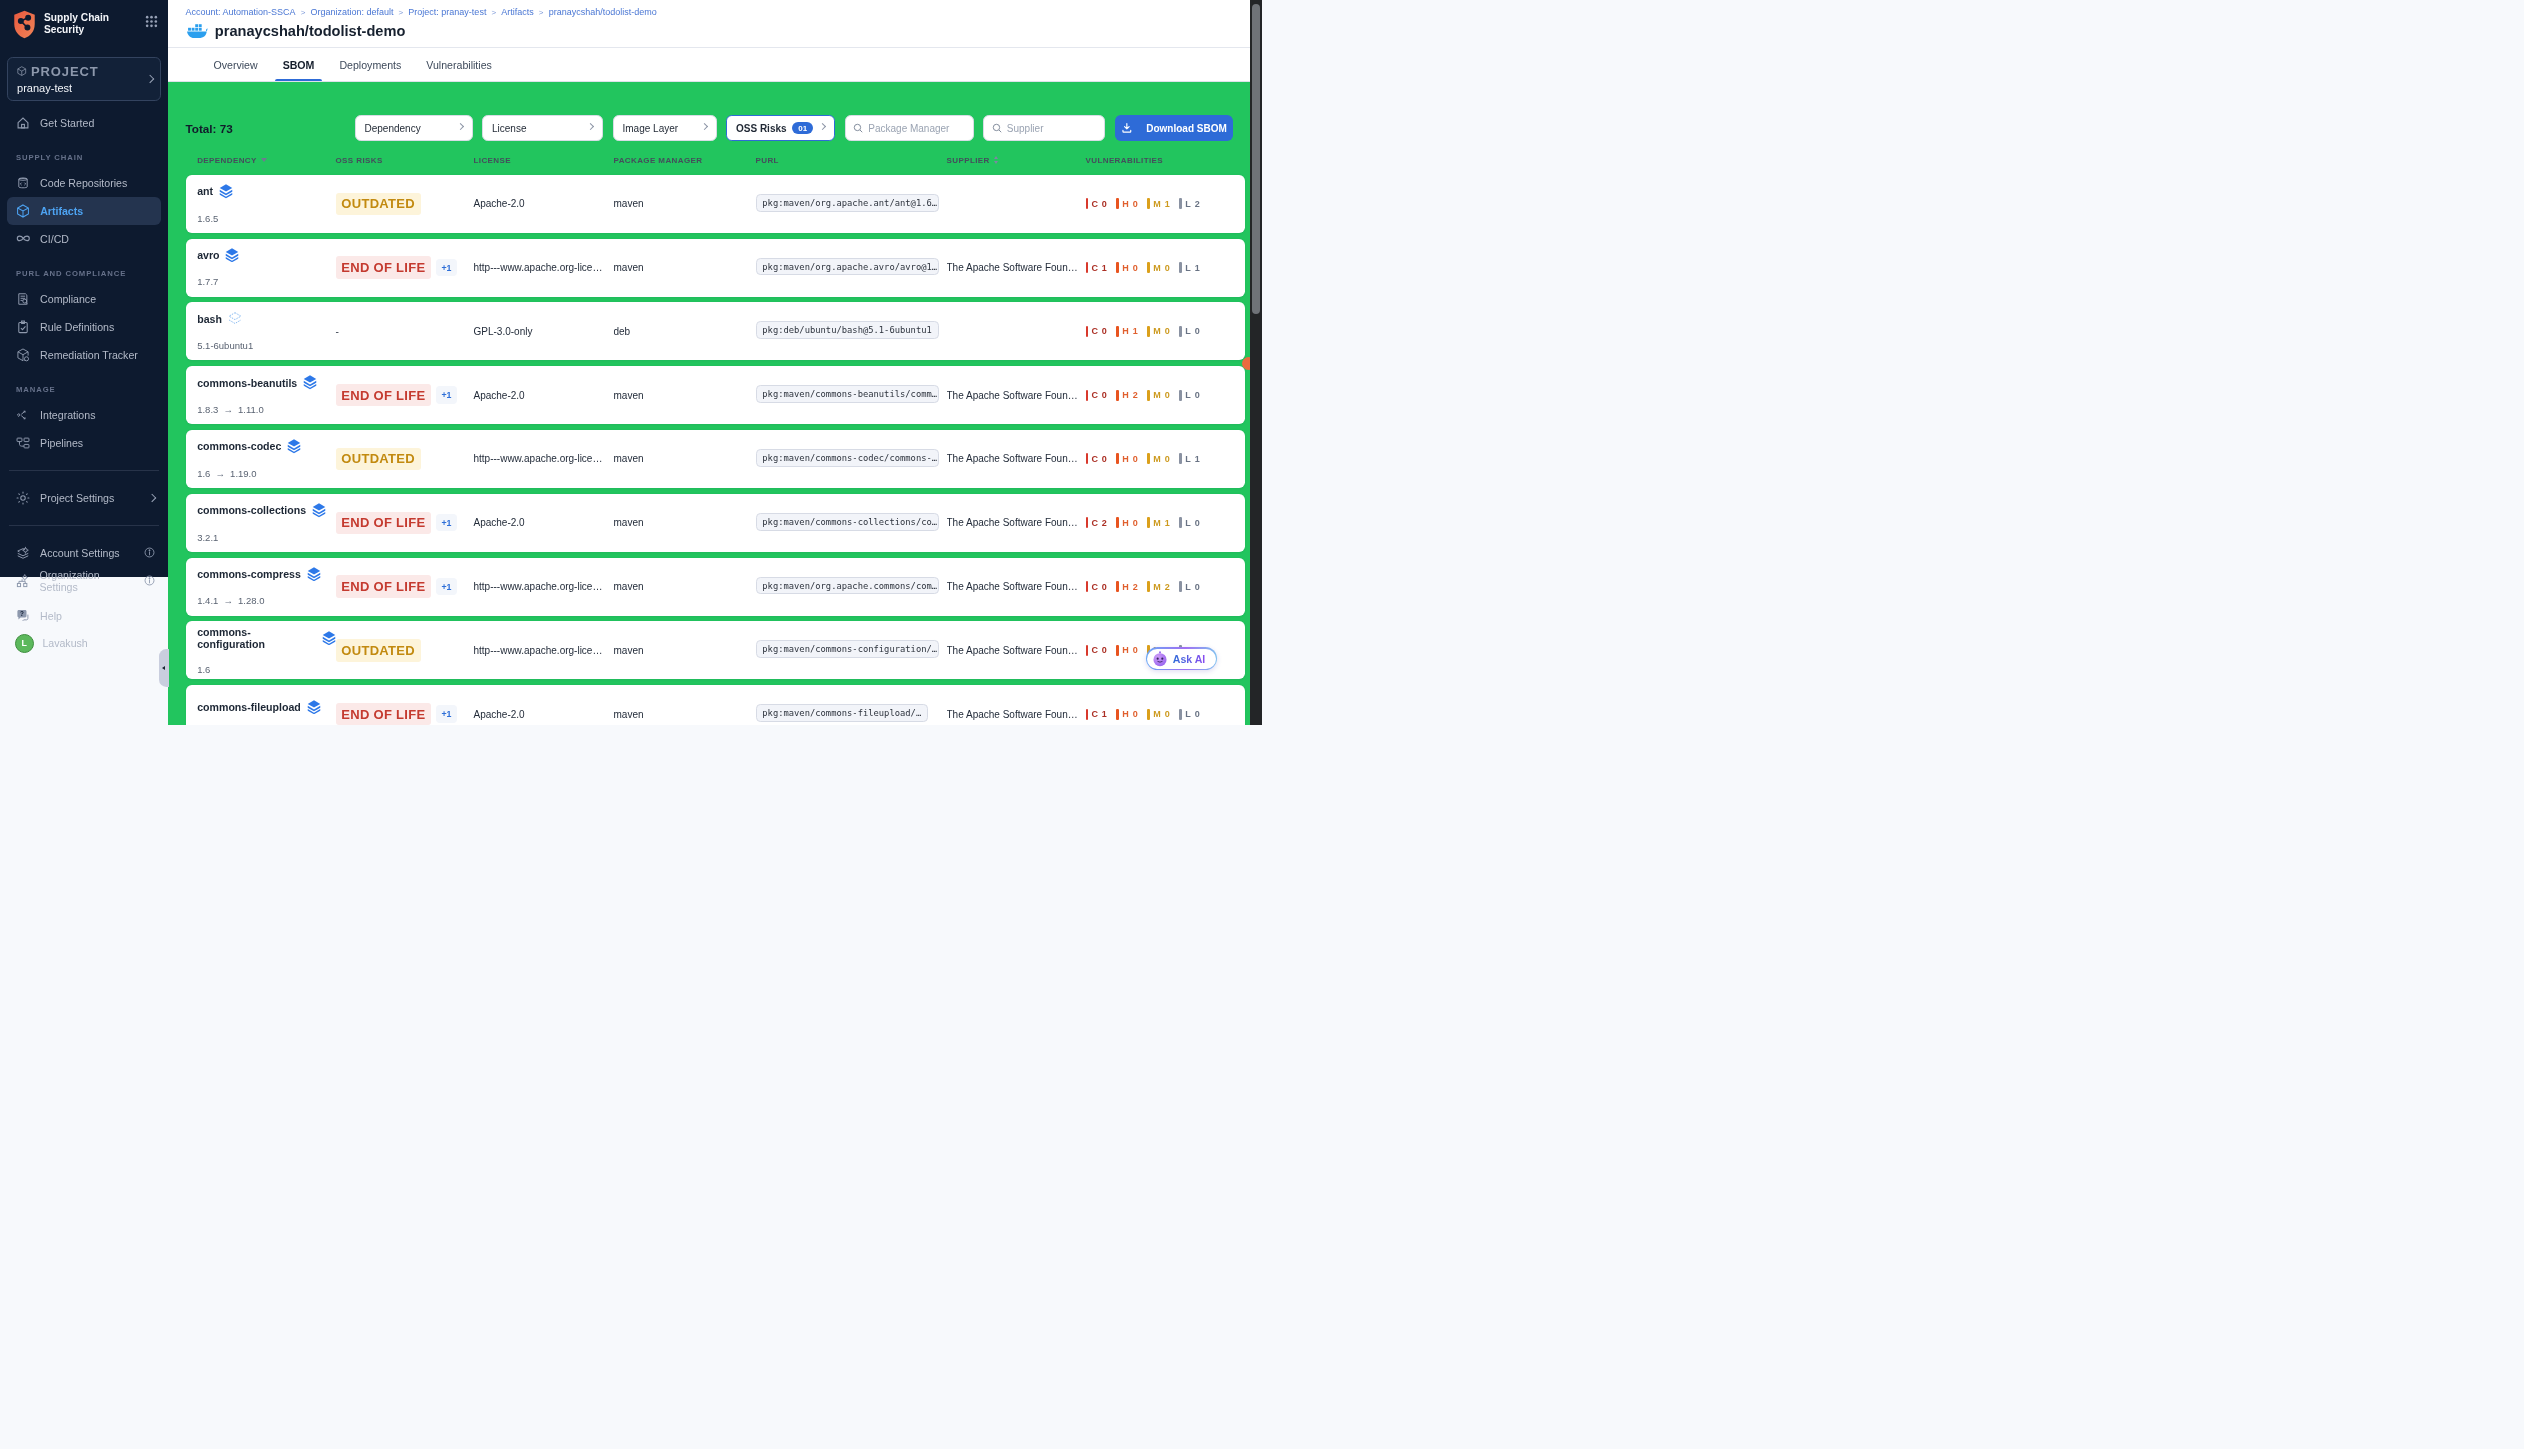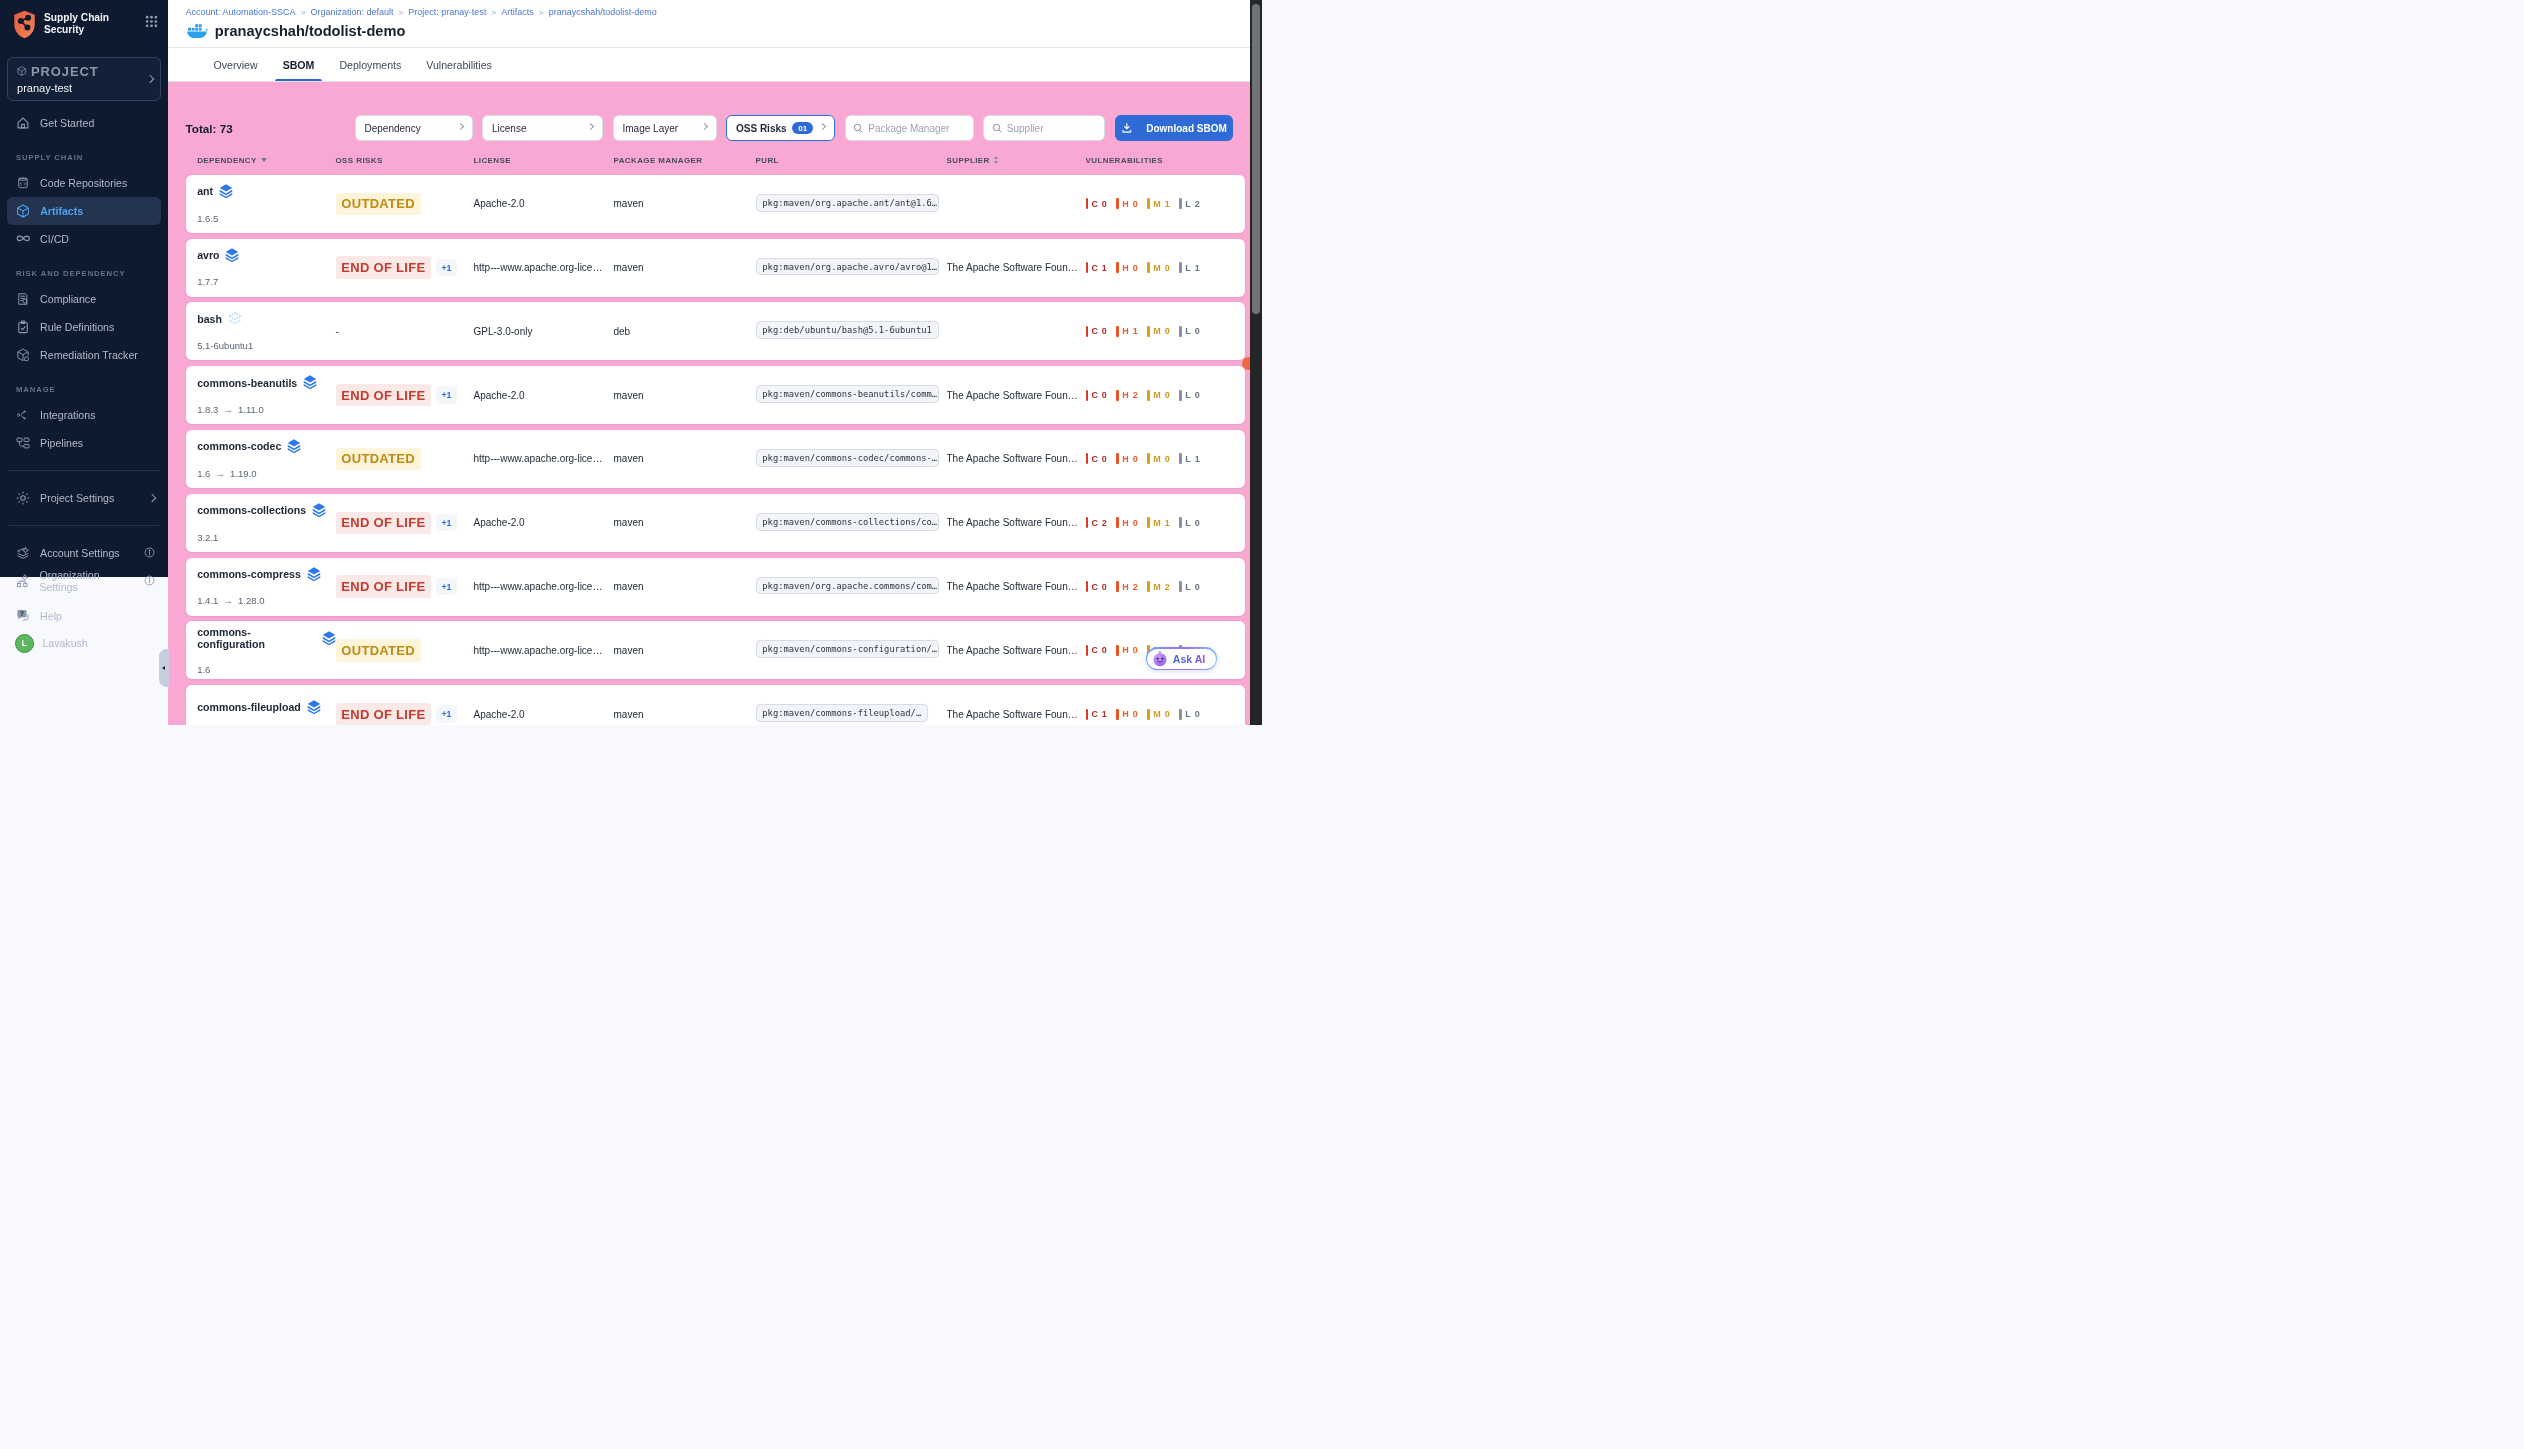--- a/index.html
+++ b/index.html
@@ -37,21 +37,21 @@
   .user-row { display:flex; align-items:center; gap:8.8px; padding:10.2px 0 13px 14.6px; color:#b3bac8; font-size:10.6px; cursor:pointer; }
   .avatar { width:19px; height:19px; border-radius:50%; background:#5cb85c; color:#fff; font-size:8.8px; font-weight:bold;
             display:flex; align-items:center; justify-content:center; border:1.5px solid #3f8f3f; }
   .collapse-handle { position:absolute; left:159px; top:649px; width:9.5px; height:38px;
                      background:#c9cede; border-radius:7.3px 0 0 7.3px; cursor:pointer;
                      display:flex; align-items:center; justify-content:center; z-index:25; }
   .collapse-handle .tri { width:0; height:0; border-top:2.9px solid transparent; border-bottom:2.9px solid transparent;
                           border-right:3.7px solid #1c2533; }
 
   
-  .main { position:absolute; left:168px; top:0; right:0; bottom:0; background:#f9a8d4; }
+  .main { position:absolute; left:168px; top:0; right:0; bottom:0; background:#22c55e; }
   .topbar { background:#fff; border-bottom:0.7px solid #e4e7ee; padding:7.3px 0 0 17.5px; height:48px; }
   .breadcrumb { display:flex; gap:5.1px; font-size:9px; color:#4a77d4; align-items:center; }
   .breadcrumb .sep { color:#7f9bd9; font-size:8px; }
   .crumb { cursor:pointer; }
   .title-row { display:flex; align-items:center; gap:7.3px; margin-top:5.1px; }
   .page-title { font-size:14.6px; font-weight:bold; color:#17212f; }
   .tabs { background:#fff; height:34px; padding-left:44px; display:flex; gap:22px; align-items:center;
           border-bottom:0.7px solid #dde2ea; }
   .tab { font-size:10.6px; color:#3e4a5b; cursor:pointer; position:relative; height:100%;
          display:flex; align-items:center; padding:0 1.5px; }
@@ -224,21 +224,21 @@
 
     <div class="nav-item">
       <span class="nico">
         <svg width="14.6" height="8.8" viewBox="0 0 22 12" fill="none" stroke="#8e99ad" stroke-width="1.7">
           <path d="M11 6 C8 1.5 2 1.5 2 6 C2 10.5 8 10.5 11 6 C14 1.5 20 1.5 20 6 C20 10.5 14 10.5 11 6 Z"></path>
         </svg>
       </span>
       <span>CI/CD</span>
     </div>
 
-    <div class="section-label">RISK AND DEPENDENCY</div>
+    <div class="section-label">PURL AND COMPLIANCE</div>
 
     <div class="nav-item">
       <span class="nico">
         <svg width="14" height="14" viewBox="0 0 20 20" fill="none" stroke="#8e99ad" stroke-width="1.4">
           <path d="M4 2.5 H13.5 L15.5 4.5 V17.5 H4 Z"></path>
           <path d="M6.5 6 H13 M6.5 9 H13 M6.5 12 H9.5"></path>
           <circle cx="12.5" cy="13" r="2.8"></circle>
             <path d="M14.5 15 L16.5 17"></path>
         </svg>
       </span>

